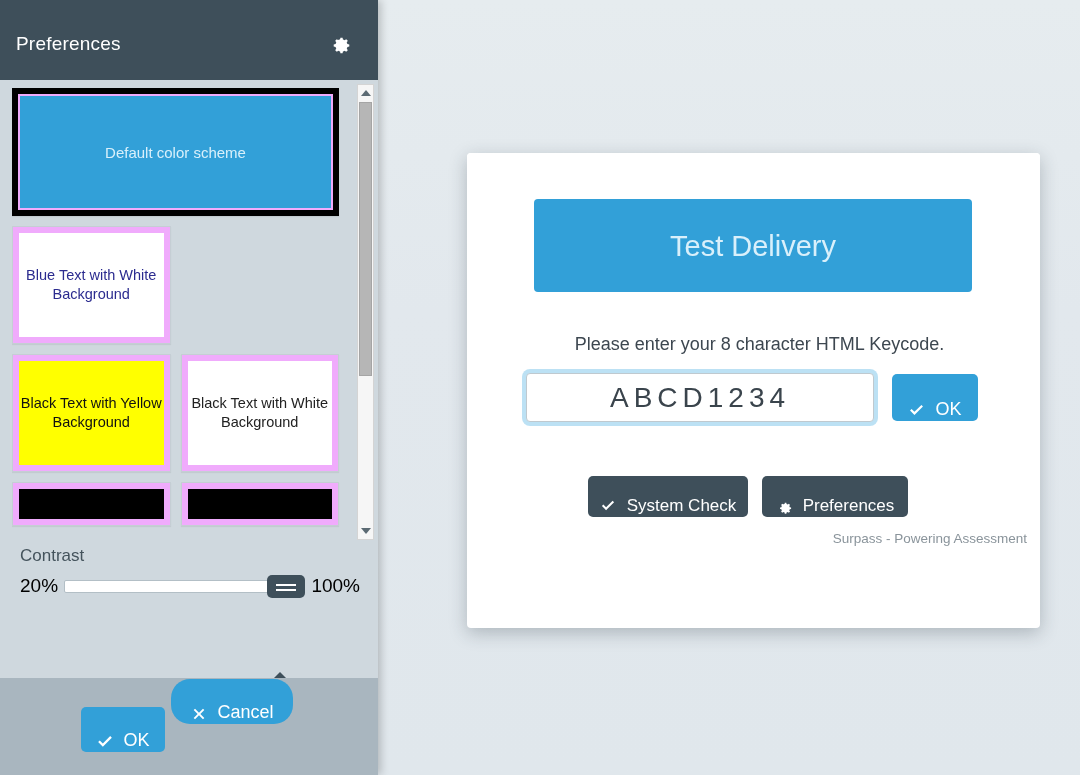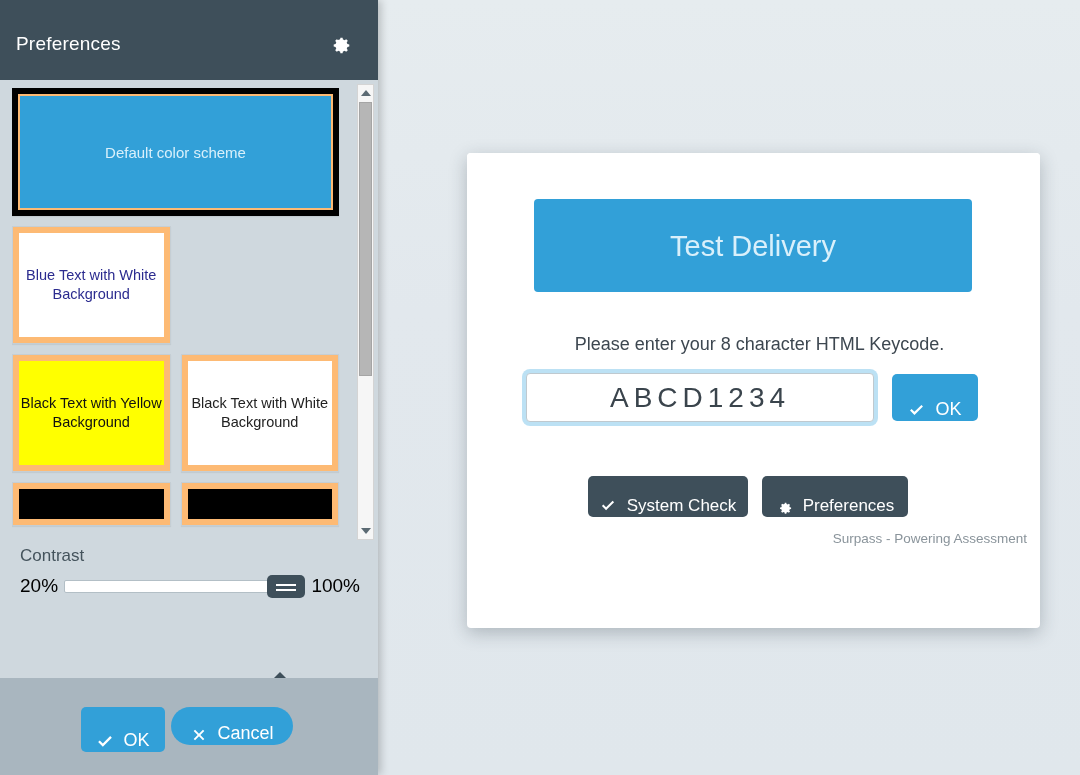--- a/index.html
+++ b/index.html
@@ -82,21 +82,21 @@
     height: 455px;
     overflow: hidden;
     background: #cfd8de;
   }
   .scheme-row {
     display: flex;
     gap: 10px;
     margin-bottom: 10px;
   }
   .scheme-card {
-    background: #fdba74;
+    background: #f0abfc;
     border: 1px solid #c5ced4;
     box-sizing: border-box;
     padding: 6px;
     cursor: pointer;
     box-shadow: 0 1px 1px rgba(0,0,0,0.06);
   }
   .scheme-card.wide { width: 327px; }
   .scheme-card.half { width: 158.5px; }
   .scheme-card.selected {
     border: 6px solid #000000;
@@ -280,23 +280,23 @@
     position: absolute;
     left: 81px;
     top: 707px;
     width: 84px;
     height: 45px;
     font-size: 18px;
   }
   #pref-cancel-button {
     position: absolute;
     left: 171px;
-    top: 707px;
+    top: 679px;
     width: 122px;
-    height: 38px;
+    height: 45px;
     font-size: 18px;
     border-radius: 19px;
   }
   .icon-check, .icon-cross, .icon-gear-sm {
     display: inline-block;
     width: 18px;
     height: 18px;
     flex: 0 0 auto;
   }
   .icon-check svg, .icon-cross svg, .icon-gear-sm svg { display: block; }

